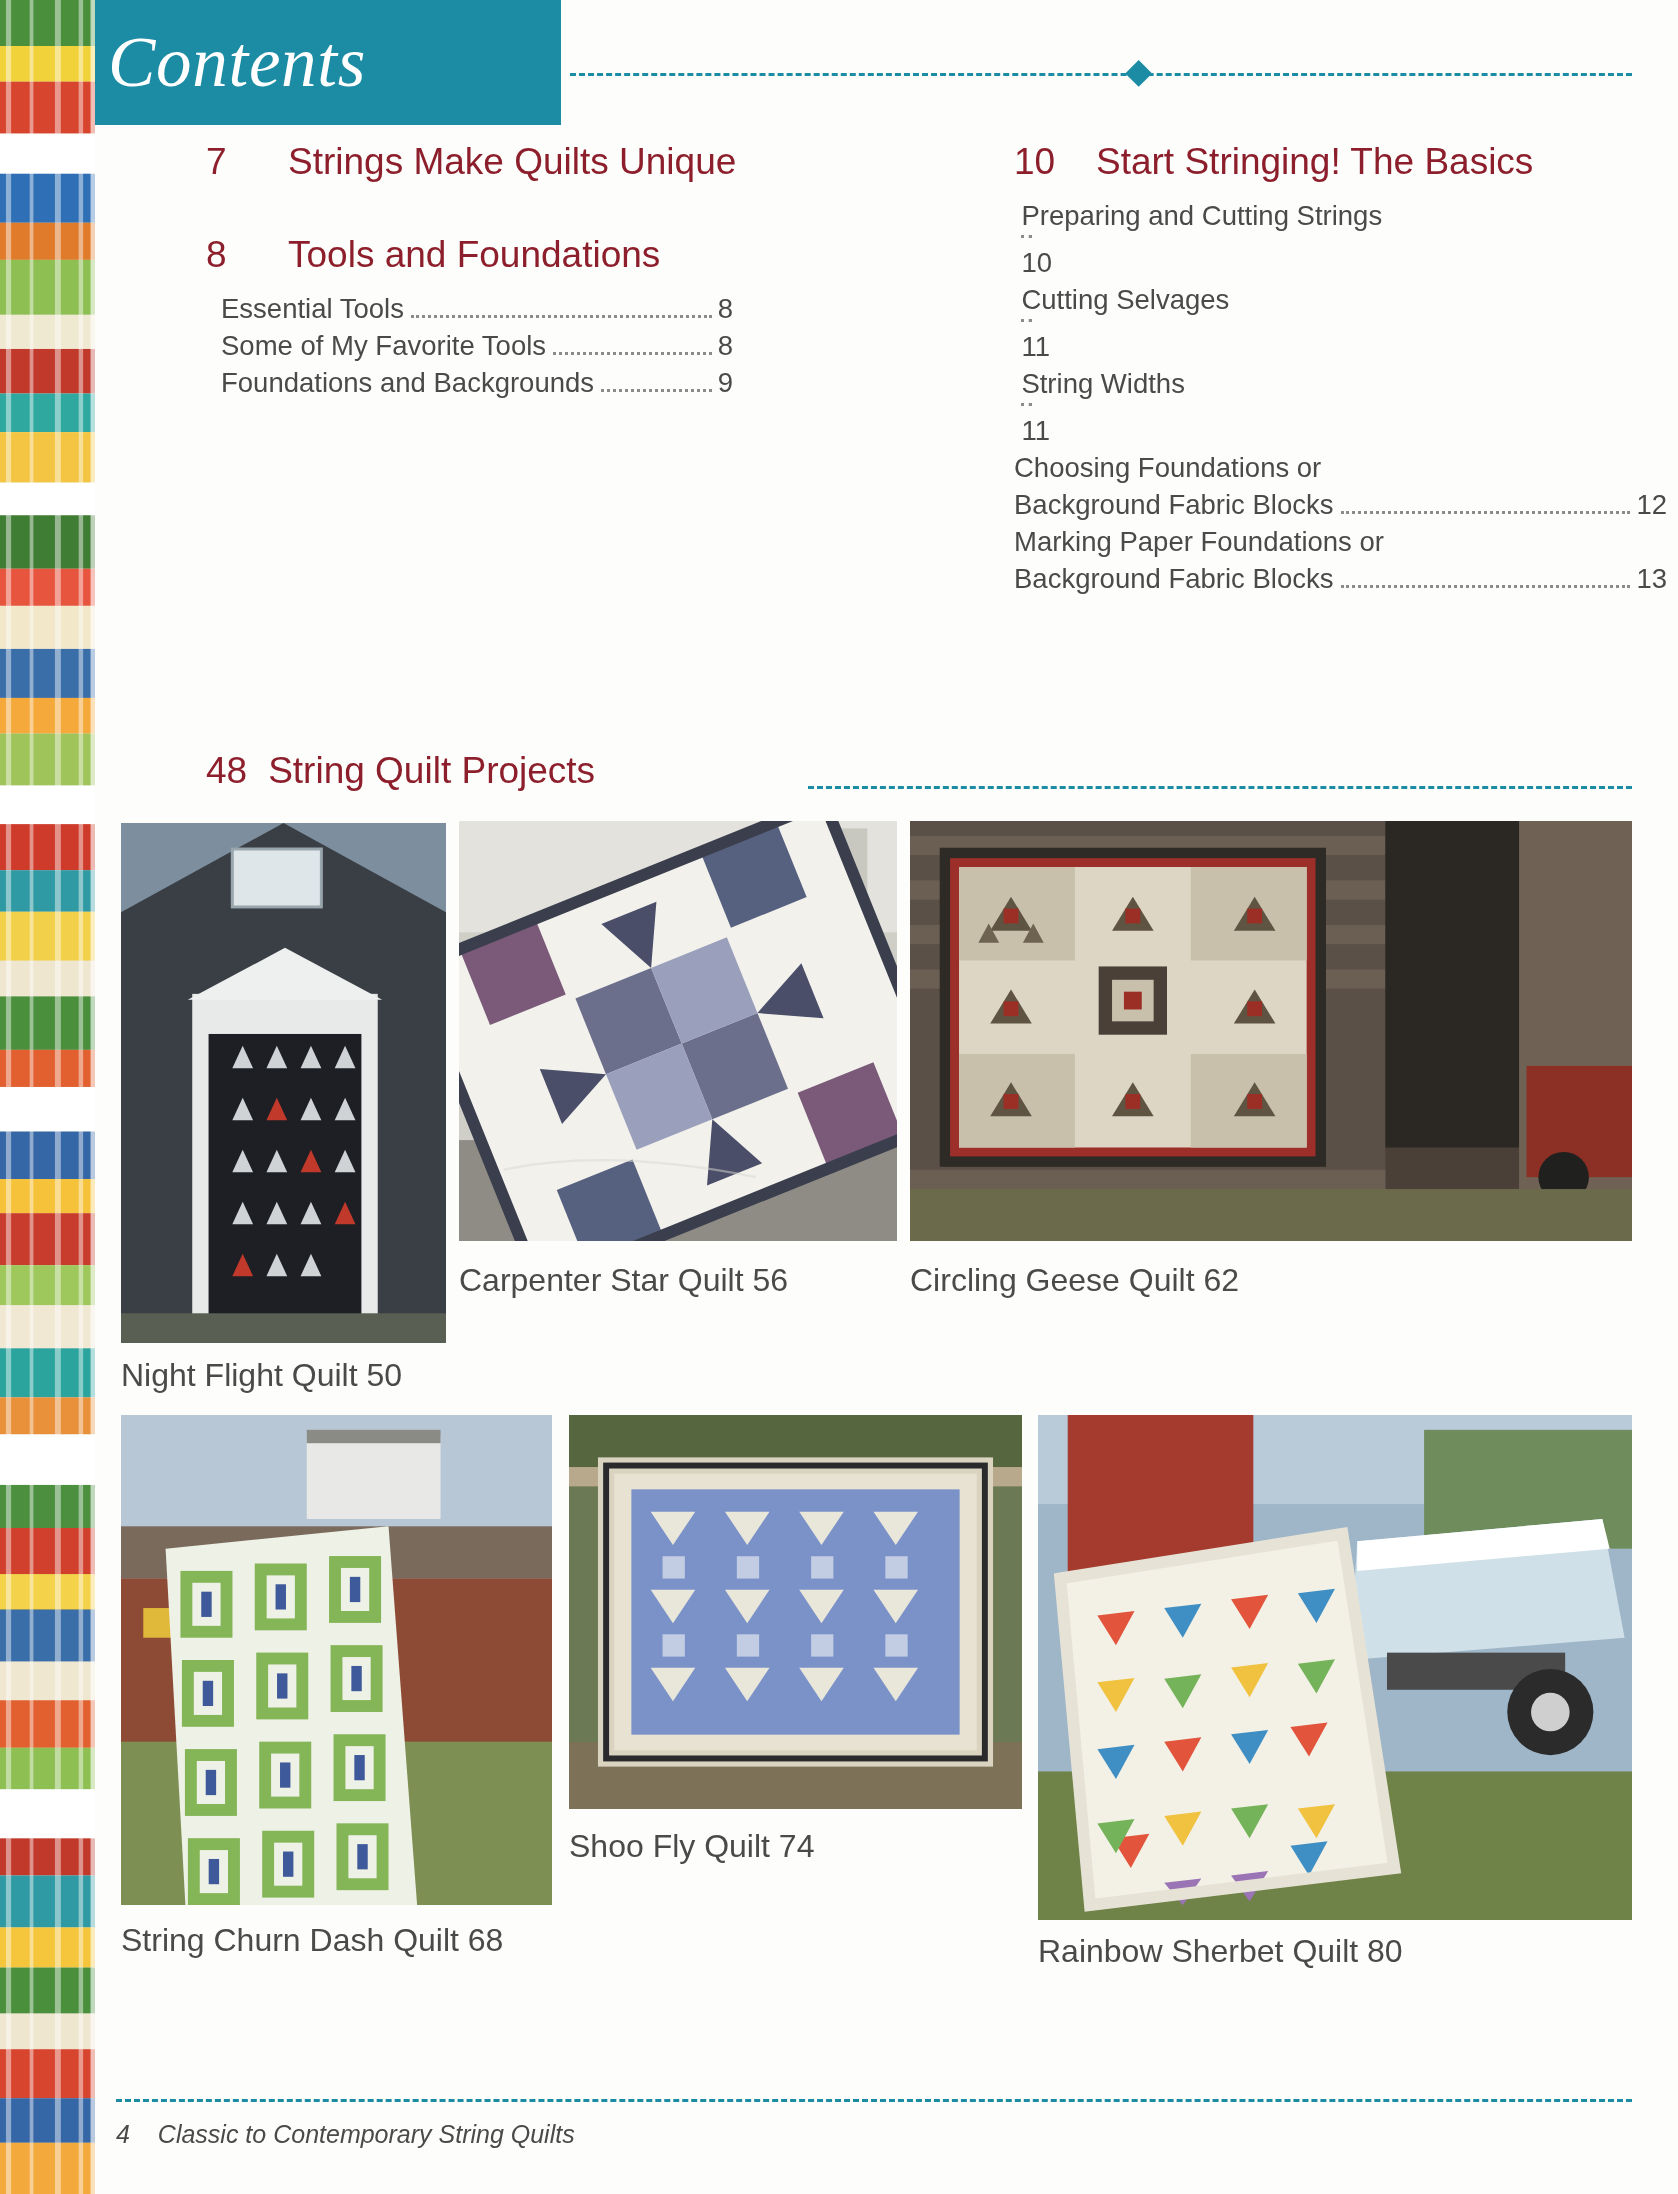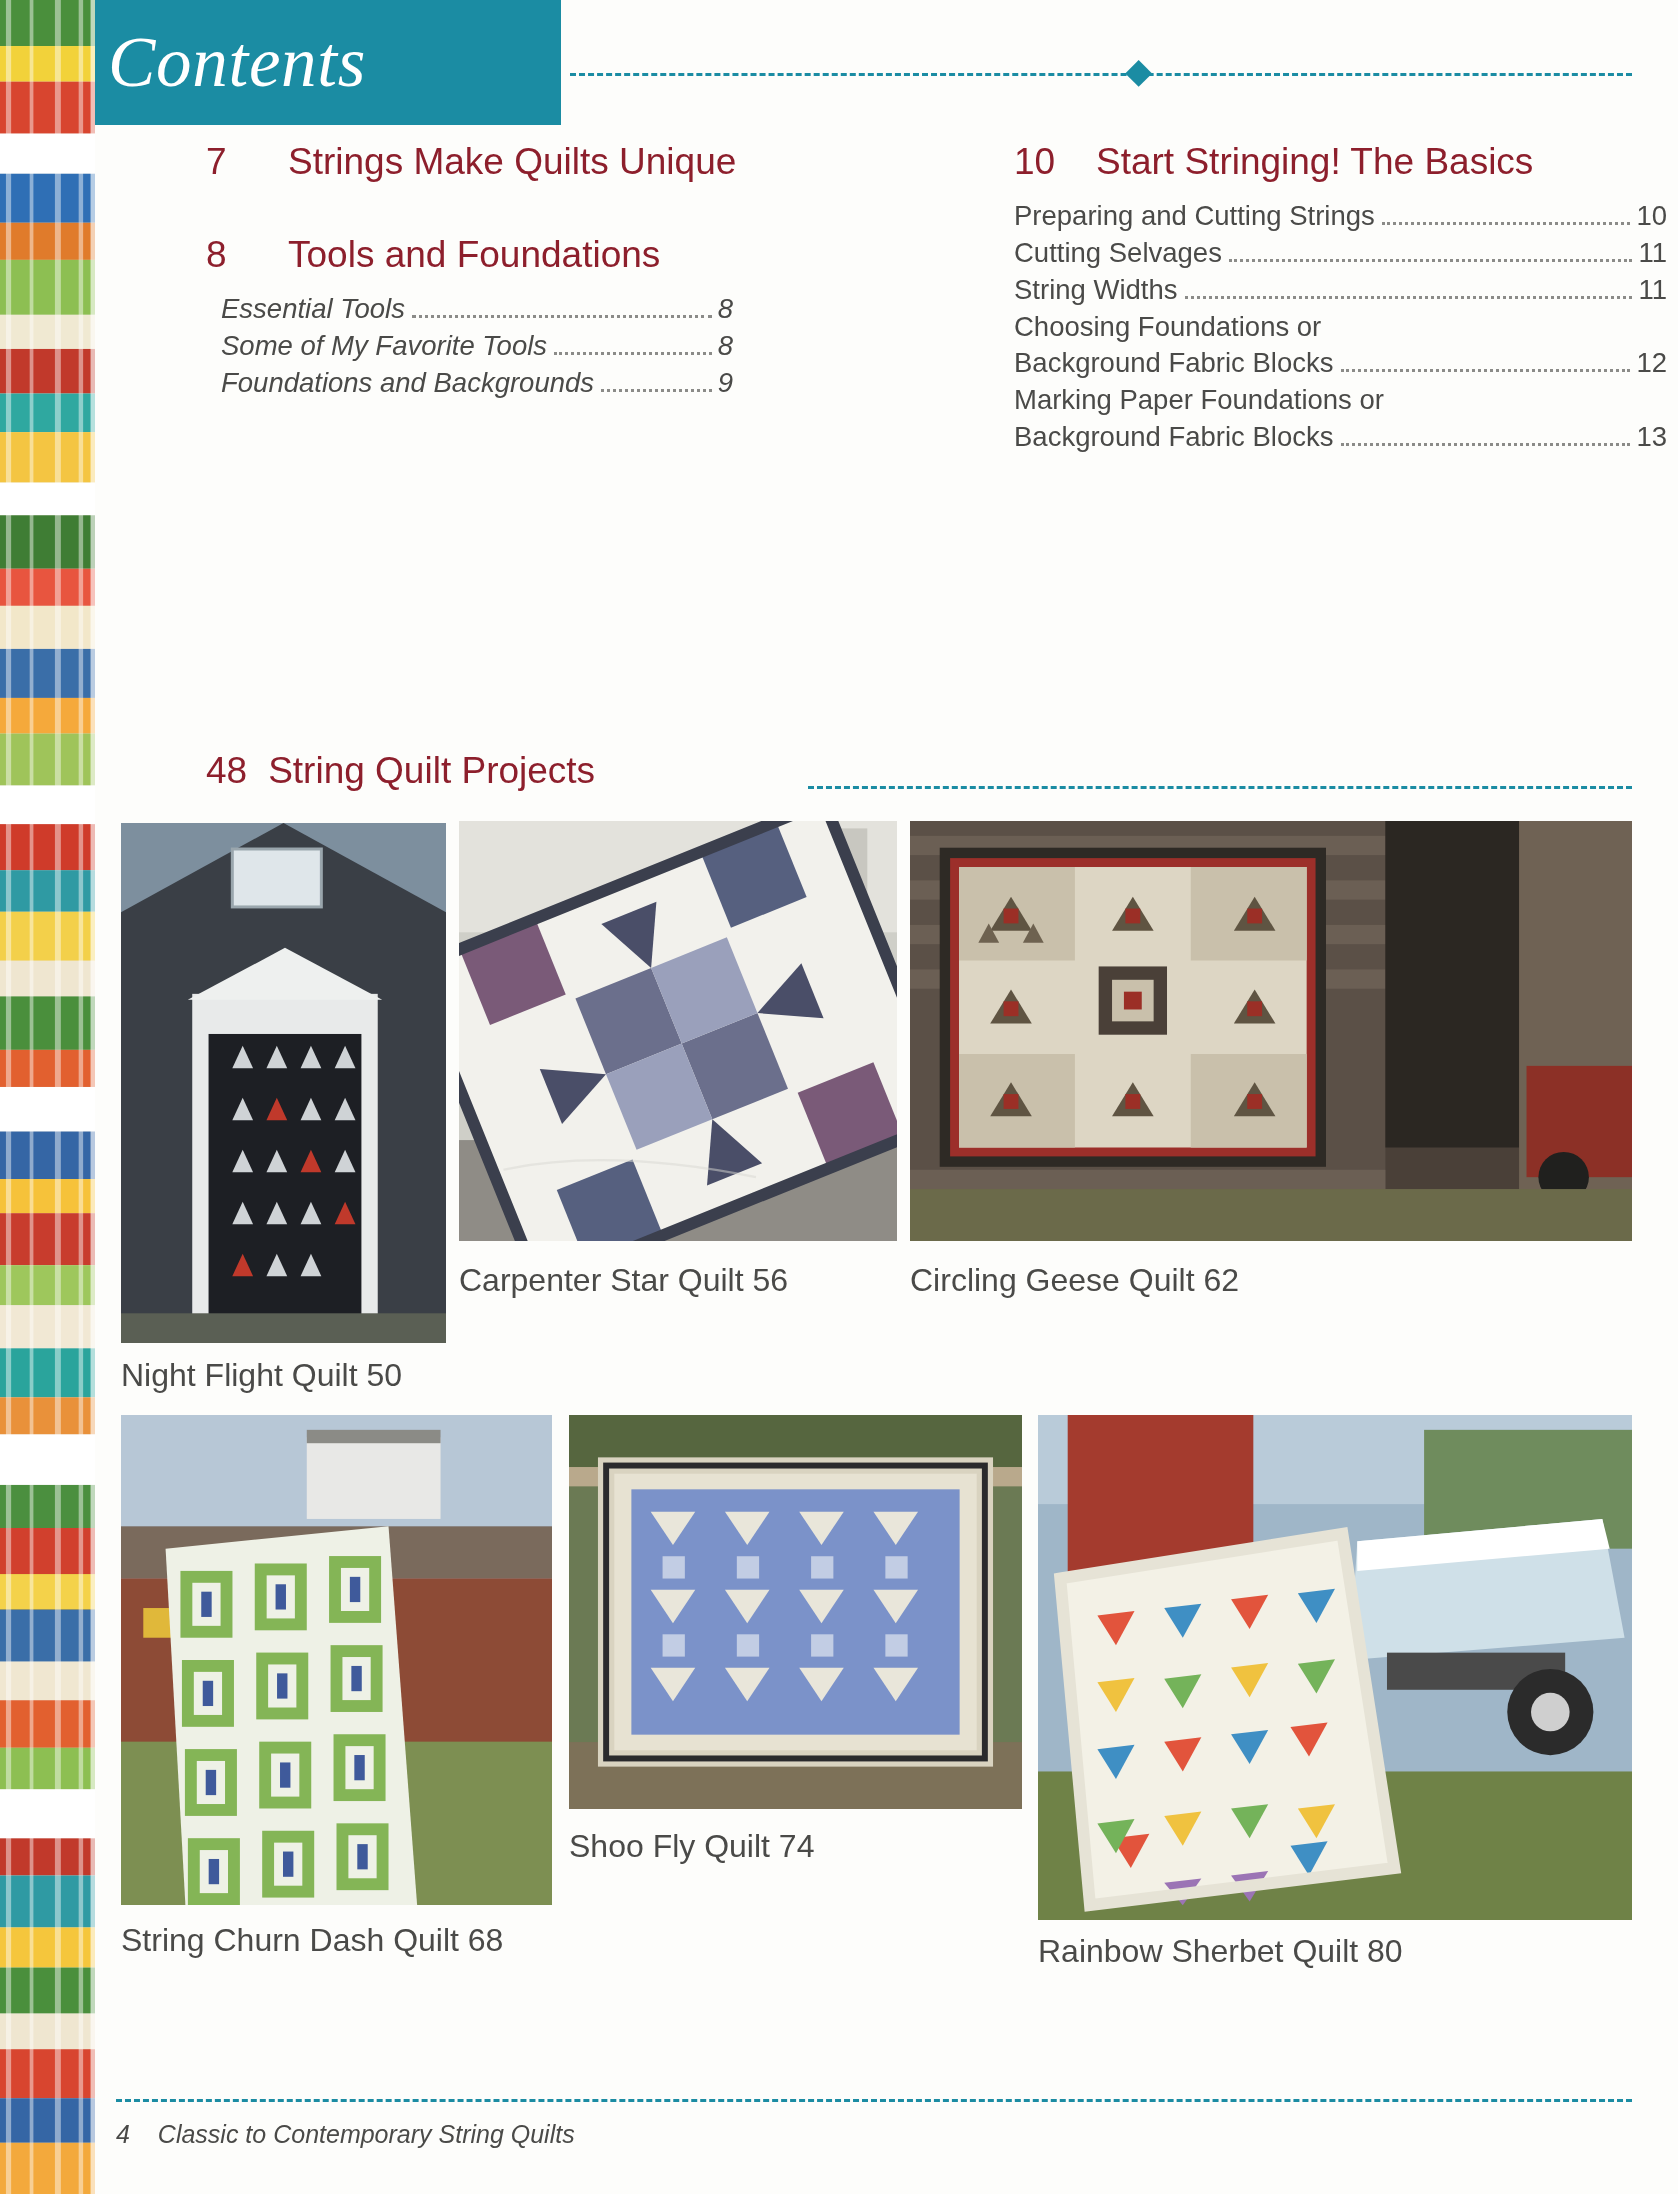--- a/index.html
+++ b/index.html
@@ -89,23 +89,23 @@
   .sub-text { }
   .dots {
     flex: 1 1 auto;
     border-bottom: 3px dotted #8b8b88;
     margin: 0 6px 7.4px 7.4px;
     min-width: 10.4px;
     height: 0.7px;
   }
   .sub-page { flex: 0 0 auto; }
 
-  .col-left .sub-list { padding-left: 15px; font-style: italic; }
+  .col-left .sub-list { padding-left: 15px; }
   .col-left .sub-item { width: 512px; }
-  .col-right .sub-item { width: 653px; }
+  .col-right .sub-item { width: 653px; flex-direction: column; }
 
   .wrap-item { display: block; white-space: normal; }
   .wrap-line2 { display: flex; align-items: baseline; }
 
   
   .projects-head {
     position: absolute;
     left: 111px; top: 750px;
     display: flex;
     align-items: baseline;

